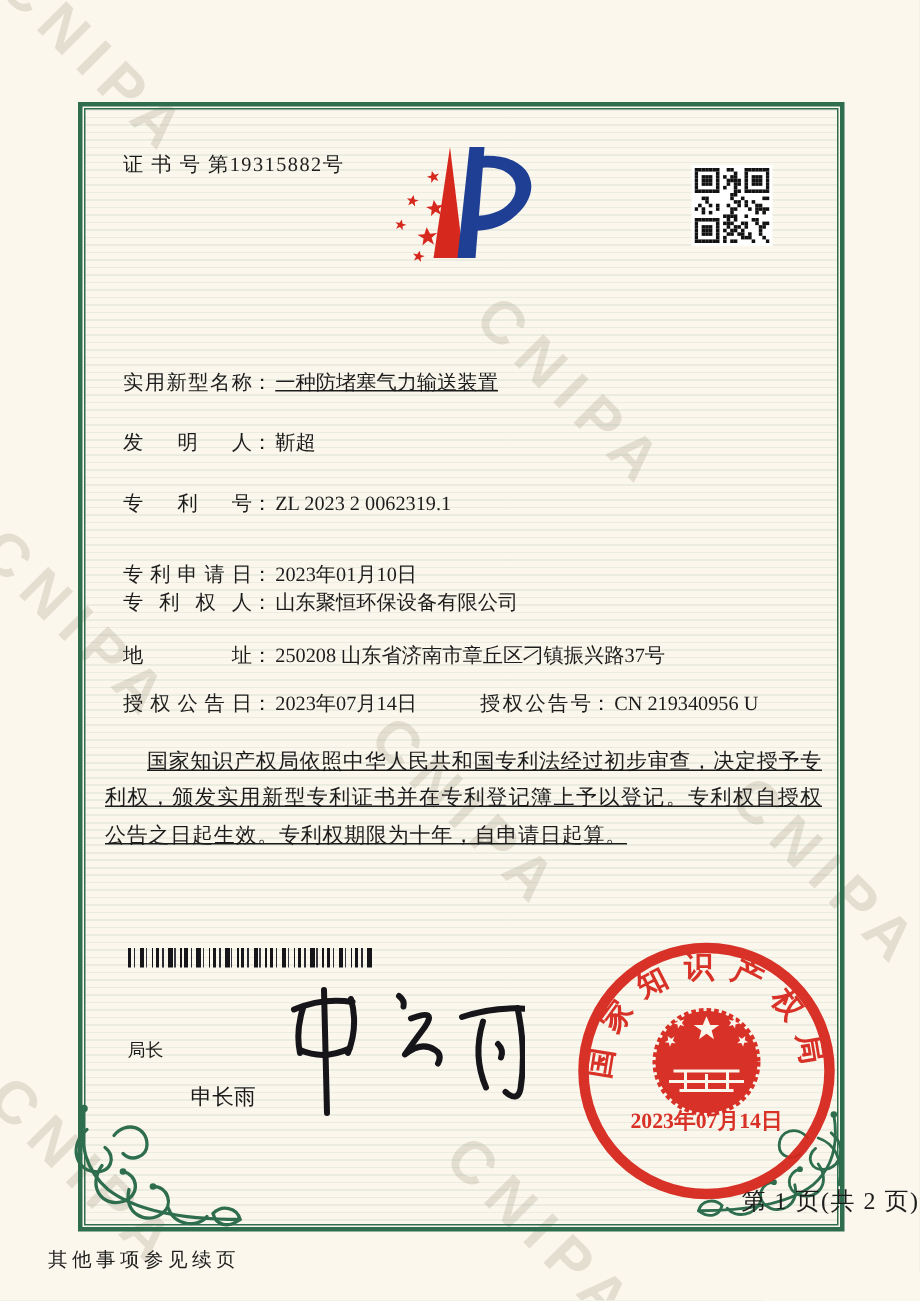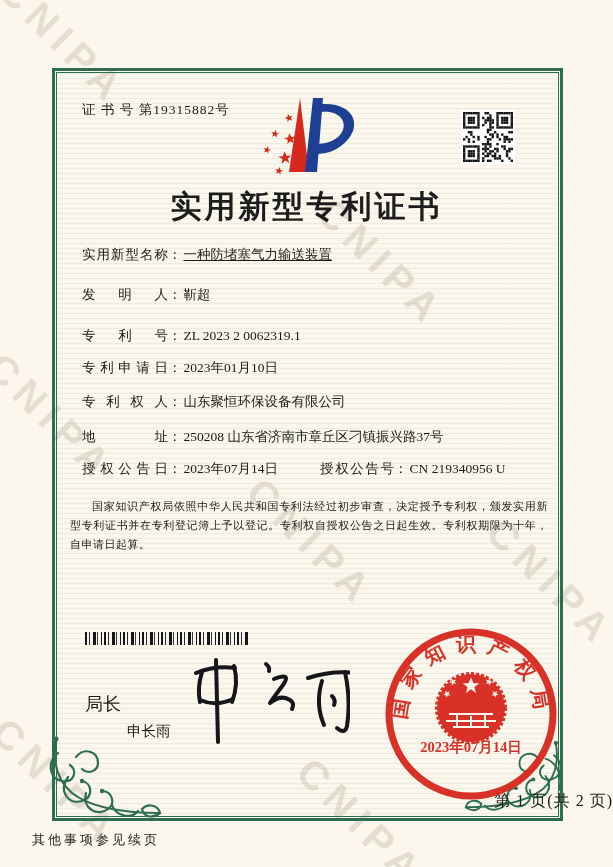--- a/index.html
+++ b/index.html
@@ -39,30 +39,30 @@
   }
   
   .fields { position:absolute; left:82px; top:246px; width:460px; z-index:2; font-size:13.5px; }
   .row { position:absolute; left:0; width:100%; white-space:nowrap; }
   .lbl { display:inline-block; width:86px; text-align:justify; text-align-last:justify; vertical-align:top; }
   .colon { display:inline-block; margin-right:2px; }
   .pair2 { position:absolute; left:238px; top:0; }
   
   .paras { position:absolute; left:70px; top:497px; width:478px; z-index:2; }
   .paras p {
-    font-size:11px; line-height:1.74; text-align:justify; text-indent:2em;
-    letter-spacing:0.5px; color:#1b1b1b;
+    font-size:14px; line-height:1.74; text-align:justify; text-indent:2em;
+    letter-spacing:0.5px; color:#1b1b1b;text-decoration:underline;
   }
   
   .barcode {
     position:absolute; left:85px; top:632px; width:163px; height:13px; z-index:2;
     background:
       repeating-linear-gradient(90deg,#15151a 0 2px,transparent 2px 4px,#2a2a33 4px 5px,transparent 5px 8px,#15151a 8px 11px,transparent 11px 12px,#3a3a42 12px 13px,transparent 13px 16px,#15151a 16px 17px,transparent 17px 19px);
   }
-  .signer-title { position:absolute; left:85px; top:692px; font-size:18px; font-family:"Liberation Sans","DejaVu Sans",sans-serif; z-index:2; }
+  .signer-title { position:absolute; left:85px; top:692px; font-size:12px; font-family:"Liberation Sans","DejaVu Sans",sans-serif; z-index:2; }
   .signer-name  { position:absolute; left:85px; top:722px; font-size:14.5px; font-family:"Liberation Sans","DejaVu Sans",sans-serif; z-index:2;margin-left:42px; }
   .signature { position:absolute; left:180px; top:652px; z-index:2; }
   .seal { position:absolute; left:383px; top:626px; z-index:3; opacity:0.95; }
   .page-info { position:absolute; left:0; top:791px; width:100%; text-align:right; font-size:16px; letter-spacing:1px; z-index:2; }
   .foot-note { position:absolute; left:0; top:831px; width:100%; text-align:left; font-size:13px; letter-spacing:3px; z-index:2;padding-left:32px; }
 </style>
 </head>
 <body>
 
 <div class="page">
@@ -328,33 +328,32 @@
         <rect x="14" y="19" width="1" height="1" fill="#111"></rect>
         <rect x="15" y="19" width="1" height="1" fill="#111"></rect>
         <rect x="19" y="19" width="1" height="1" fill="#111"></rect>
         <rect x="8" y="20" width="1" height="1" fill="#111"></rect>
         <rect x="10" y="20" width="1" height="1" fill="#111"></rect>
         <rect x="11" y="20" width="1" height="1" fill="#111"></rect>
         <rect x="16" y="20" width="1" height="1" fill="#111"></rect>
         <rect x="20" y="20" width="1" height="1" fill="#111"></rect>
       </svg></div>
 
-  <div class="title">实用新型专利证书</div>
 
   <div class="fields">
     <div class="row" style="top:0;text-decoration:underline;">
       <span class="lbl">实用新型名称</span><span class="colon">：</span><span class="val">一种防堵塞气力输送装置</span>
     </div>
     <div class="row" style="top:40px;">
       <span class="lbl">发明人</span><span class="colon">：</span><span class="val">靳超</span>
     </div>
     <div class="row" style="top:81px;">
       <span class="lbl">专利号</span><span class="colon">：</span><span class="val">ZL 2023 2 0062319.1</span>
     </div>
-    <div class="row" style="top:113px;">
+    <div class="row" style="top:128px;">
       <span class="lbl">专利申请日</span><span class="colon">：</span><span class="val">2023年01月10日</span>
     </div>
     <div class="row" style="top:147px;">
       <span class="lbl">专利权人</span><span class="colon">：</span><span class="val">山东聚恒环保设备有限公司</span>
     </div>
     <div class="row" style="top:182px;">
       <span class="lbl">地址</span><span class="colon">：</span><span class="val">250208 山东省济南市章丘区刁镇振兴路37号</span>
     </div>
     <div class="row" style="top:214px;">
       <span class="lbl">授权公告日</span><span class="colon">：</span><span class="val">2023年07月14日</span>

